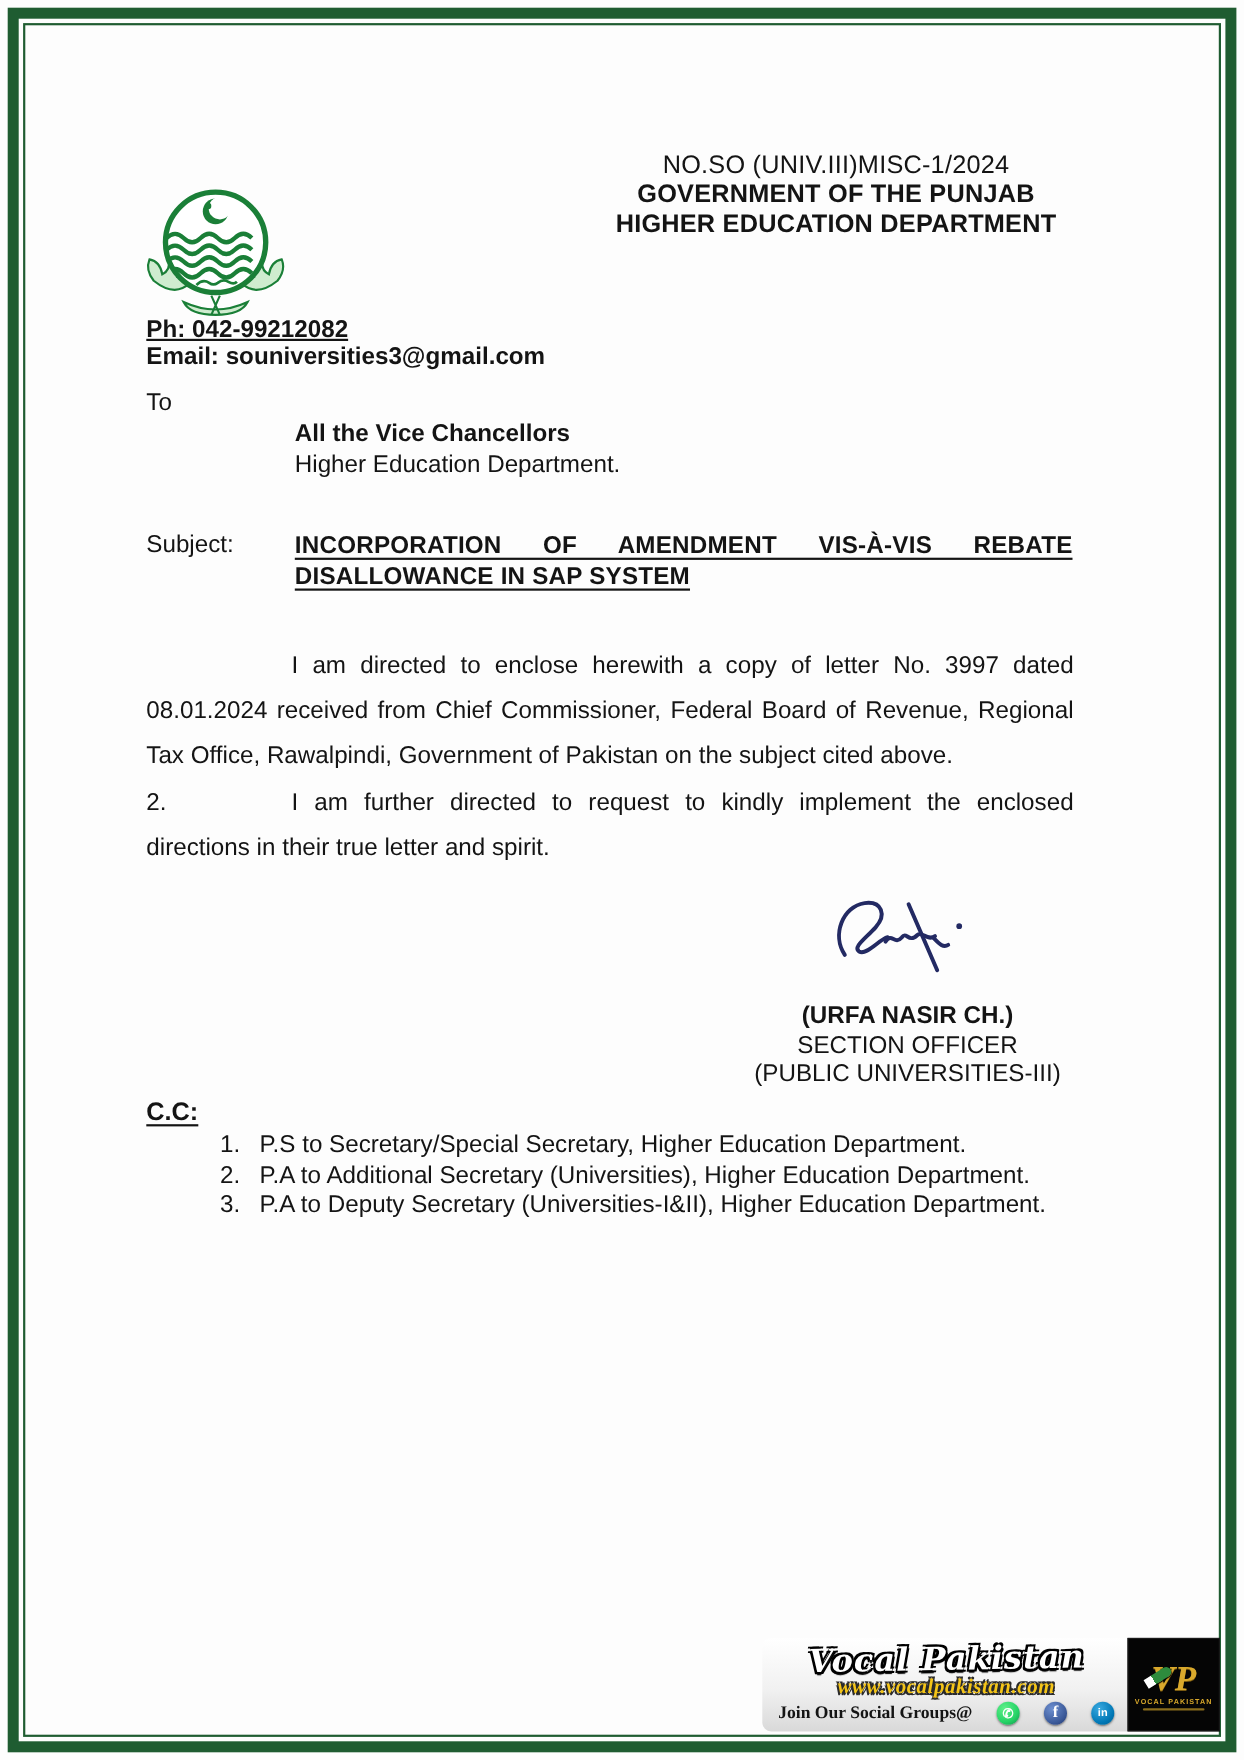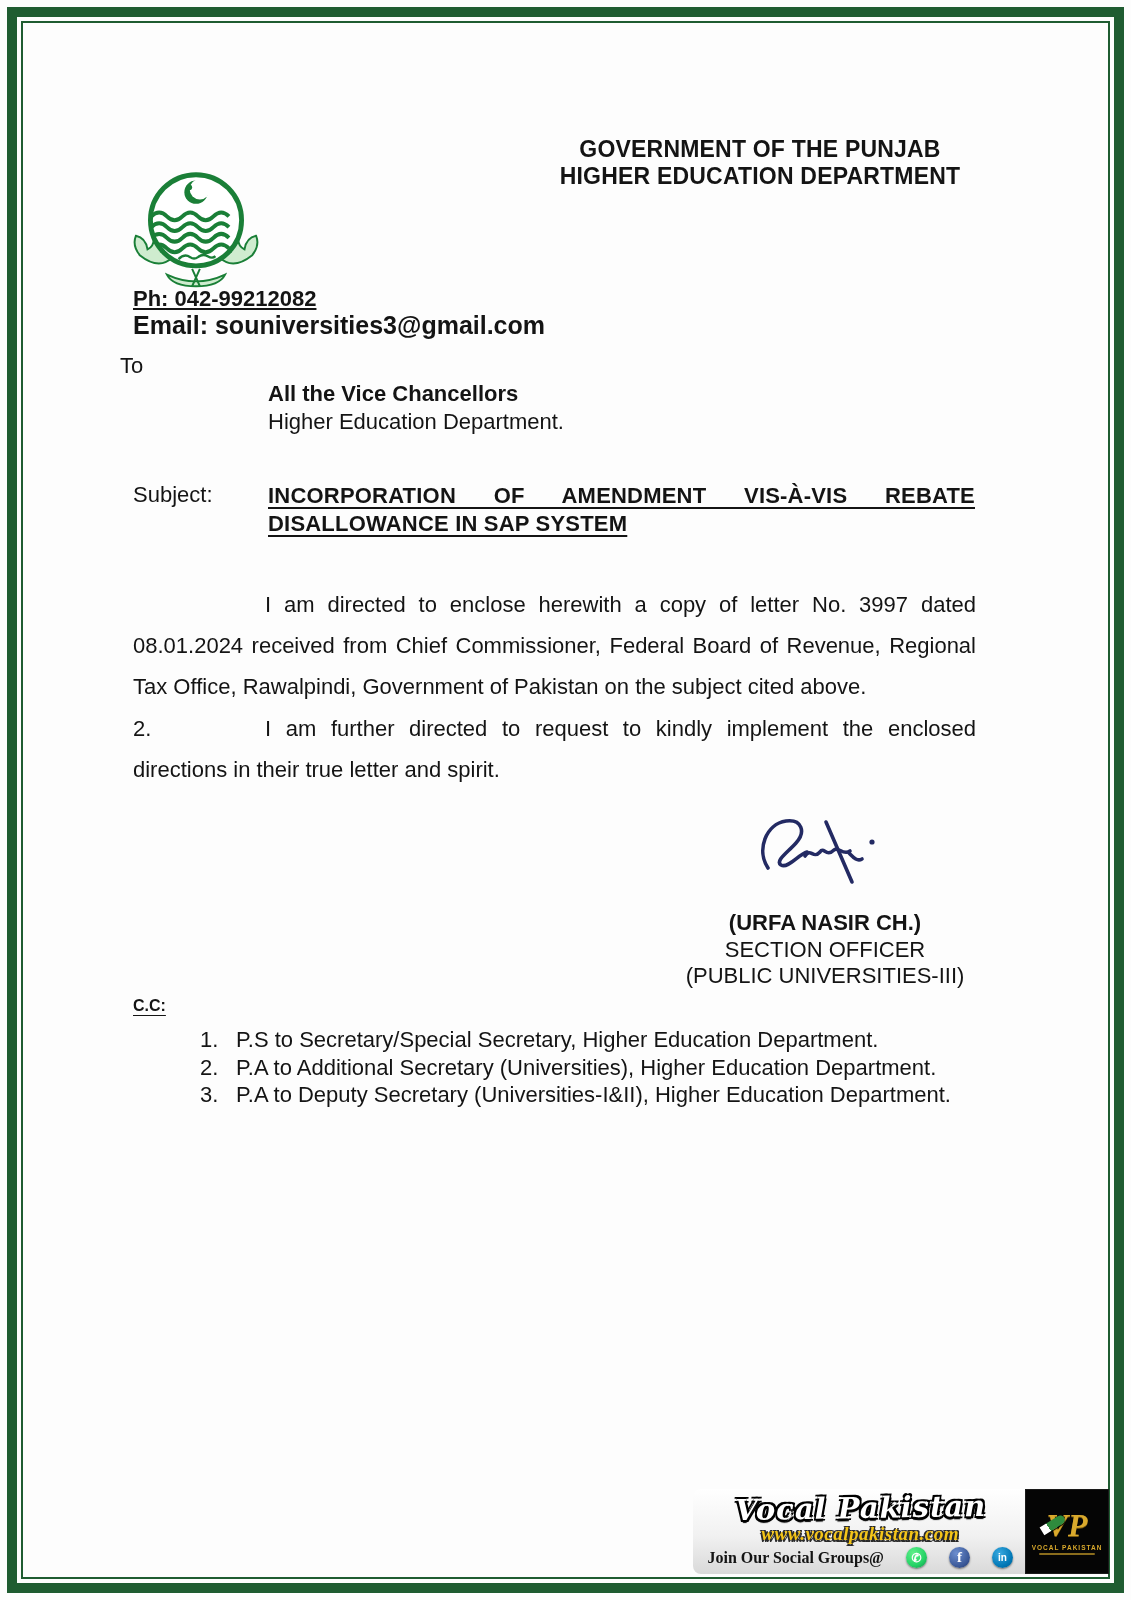--- a/index.html
+++ b/index.html
@@ -17,23 +17,23 @@
   
   .ref-block{position:absolute;left:545px;top:136px;width:430px;text-align:center;}
   .ref-no{font-size:23px;font-weight:500;letter-spacing:0.2px;}
   .org-line{font-size:23px;font-weight:700;letter-spacing:0.2px;line-height:27px;}
   .date-line{position:absolute;left:545px;top:246px;width:430px;text-align:center;font-size:22px;}
   .date-line sup{font-size:13px;}
 
   .crest{position:absolute;left:128px;top:166px;width:136px;height:128px;}
 
   .phone{position:absolute;left:133px;top:286px;font-size:22px;font-weight:700;text-decoration:underline;}
-  .email{position:absolute;left:133px;top:311px;font-size:25px;font-weight:700;}
-
-  .to-label{position:absolute;left:120px;top:353px;font-size:22px;}
+  .email{position:absolute;left:133px;top:311px;font-size:22px;font-weight:700;}
+
+  .to-label{position:absolute;left:133px;top:353px;font-size:22px;}
   .recipient{position:absolute;left:268px;top:380px;font-size:22px;line-height:27.5px;}
   .recipient .r1{font-weight:700;}
 
   .subject-row{position:absolute;left:133px;top:482px;width:842px;}
   .subject-label{position:absolute;left:0;top:0;font-size:22px;}
   .subject-text{
     margin-left:135px;width:707px;
     font-size:22px;font-weight:700;letter-spacing:0.2px;
     text-align:justify;line-height:27.5px;
     text-decoration:underline;text-underline-offset:4px;
@@ -42,21 +42,21 @@
   .body-para{position:absolute;left:133px;width:843px;font-size:22px;line-height:41px;text-align:justify;}
   .para1{top:562px;text-indent:132px;}
   .para2{top:686px;text-indent:132px;}
   .para2-num{position:absolute;left:0;top:0;text-indent:0;font-size:22px;}
 
   .signature{position:absolute;left:752px;top:812px;width:140px;height:90px;}
 
   .signatory{position:absolute;left:650px;top:910px;width:350px;text-align:center;font-size:22px;line-height:26.5px;}
   .signatory .name{font-weight:700;}
 
-  .cc-label{position:absolute;left:133px;top:997px;font-size:16px;font-weight:700;text-decoration:underline;text-underline-offset:4px;}
+  .cc-label{position:absolute;left:133px;top:997px;font-size:23px;font-weight:700;text-decoration:underline;text-underline-offset:4px;}
   .cc-list{position:absolute;left:200px;top:1026px;margin:0;padding:0;list-style:none;font-size:22px;line-height:27.5px;}
   .cc-list li{display:flex;}
   .cc-list .num{width:36px;}
 
   
   .watermark{position:absolute;right:22px;bottom:26px;display:flex;align-items:stretch;}
   .wm-text{
     background:linear-gradient(180deg,#ffffff 0%,#f1f1f1 55%,#d9d9d9 100%);
     border-radius:8px 0 0 8px;
     padding:4px 12px 6px 14px;
@@ -127,20 +127,21 @@
         <path d="M24,63 q8,-8 16,0 t16,0 t16,0 t16,0 t16,0"></path>
         <path d="M24,74 q8,-8 16,0 t16,0 t16,0 t16,0 t16,0"></path>
         <path d="M24,85 q8,-8 16,0 t16,0 t16,0 t16,0 t16,0"></path>
       </g>
 
       <path d="M52,96 q6,-6 12,-2 q4,3 8,0 q5,-4 10,-1 q5,3 8,0" fill="none" stroke="#1a7f37" stroke-width="2.5"></path>
     </g>
   </svg>
 
   <div class="ref-block">
+    <div class="ref-no">NO.SO (UNIV.III)MISC-1/2024</div>
     <div class="org-line">GOVERNMENT OF THE PUNJAB</div>
     <div class="org-line">HIGHER EDUCATION DEPARTMENT</div>
   </div>
 
   <div class="phone">Ph: 042-99212082</div>
   <div class="email">Email: souniversities3@gmail.com</div>
 
   <div class="to-label">To</div>
   <div class="recipient">
     <div class="r1">All the Vice Chancellors</div>

